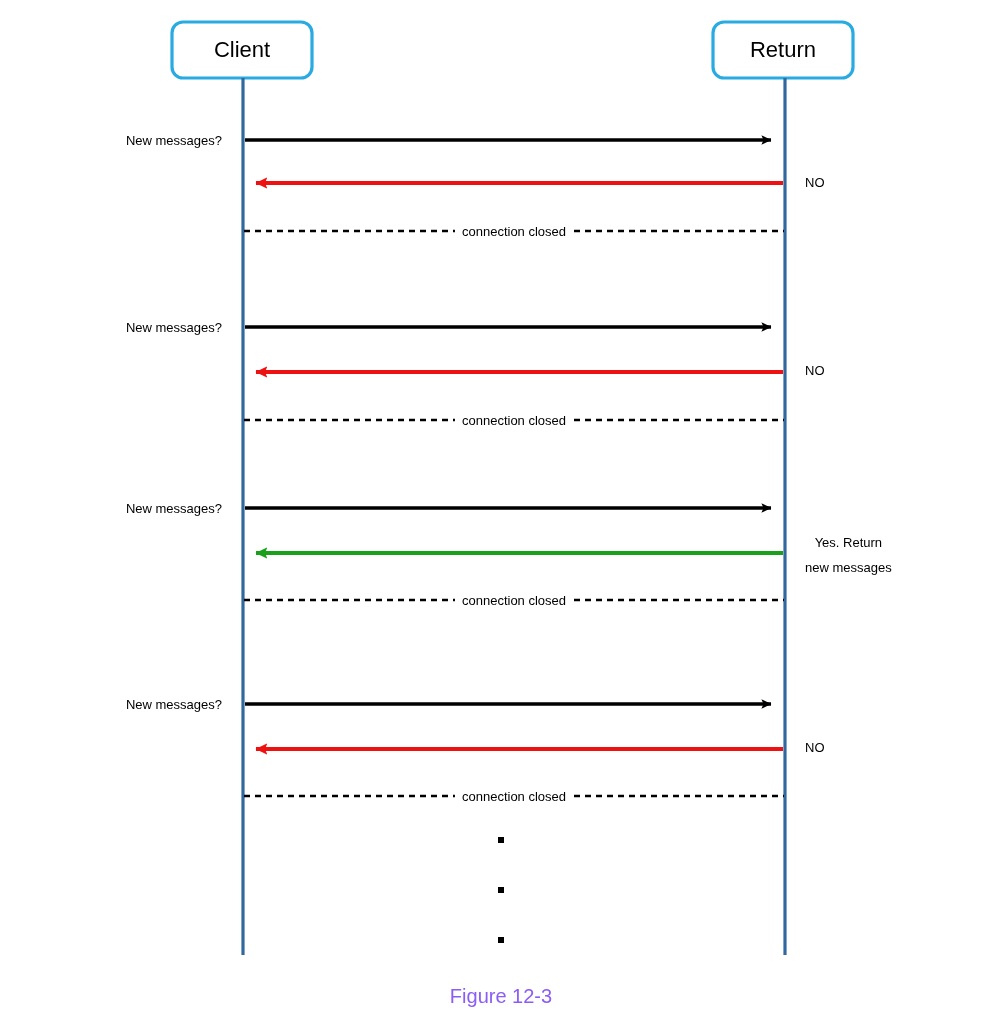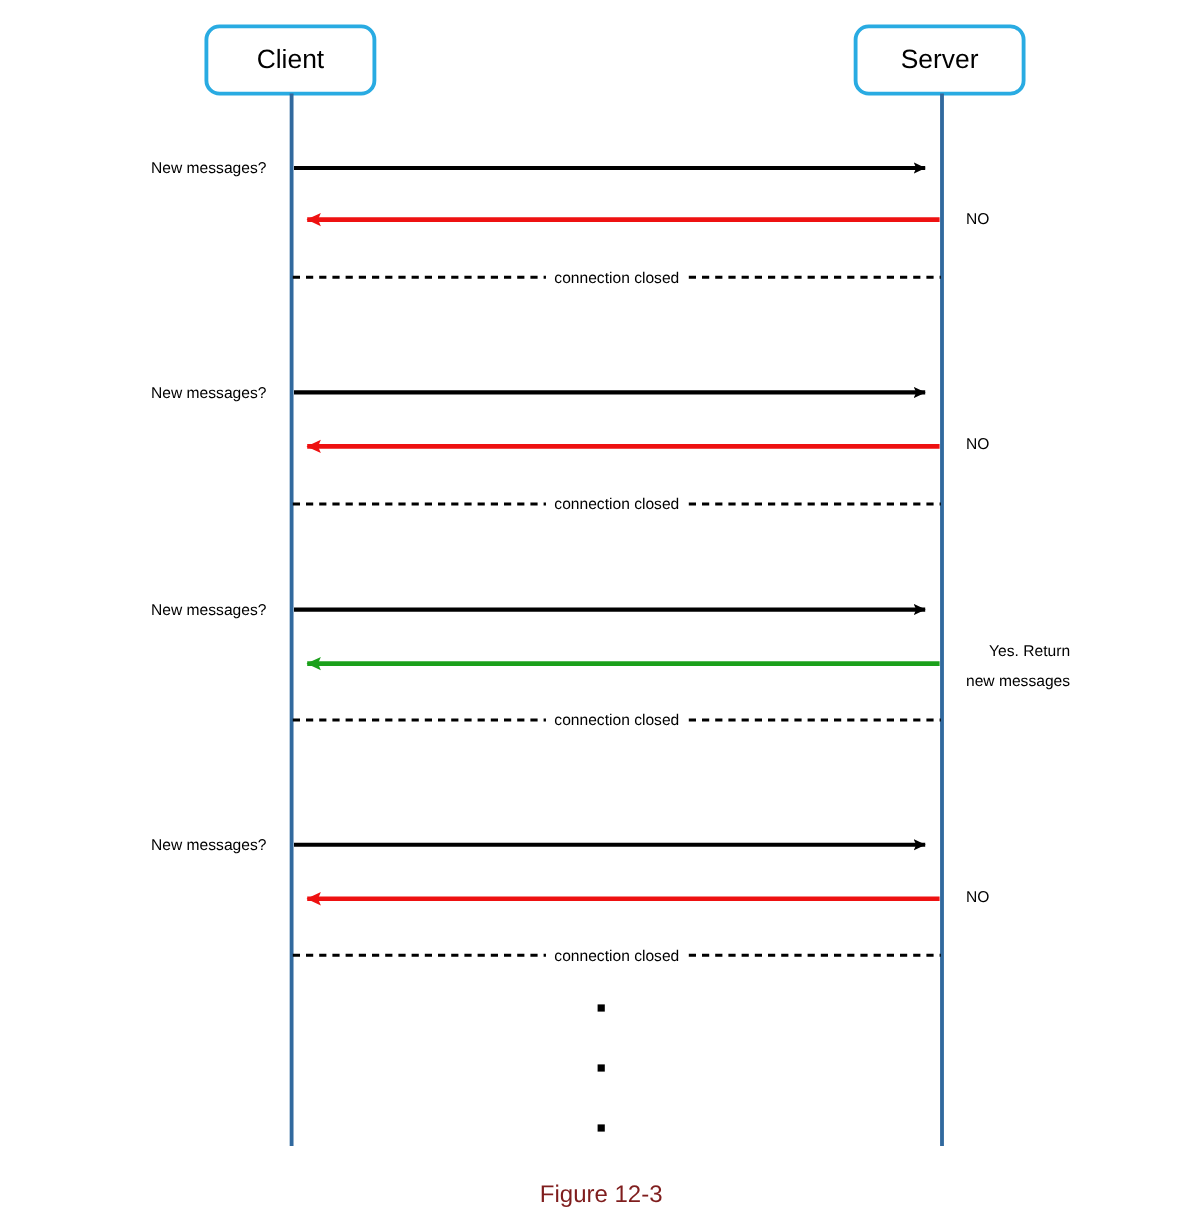--- a/index.html
+++ b/index.html
@@ -36,21 +36,21 @@
     font-size: 13px;
     color: #000000;
     white-space: pre;
     line-height: 25px;
   }
   .lbl-left {
     text-align: right;
     transform: translateY(-50%);
   }
   .lbl-right {
-    text-align: right;
+    text-align: center;
     transform: translateY(-50%);
   }
   .lbl-mid {
     text-align: left;
     transform: translate(-50%, -50%);
     background: #ffffff;
     padding: 0 7px;
   }
   .actor-name {
     position: absolute;
@@ -59,21 +59,21 @@
     font-size: 22px;
     color: #000000;
     white-space: pre;
     text-align: center;
   }
   .caption {
     position: absolute;
     transform: translate(-50%, -50%);
     font-family: "Liberation Sans", sans-serif;
     font-size: 20px;
-    color: #7f1d1d;
+    color: #8b5cf6;
     white-space: pre;
     text-align: right;
   }
 </style>
 </head>
 <body>
 
 <div id="diagram-root">
 
   <svg class="diagram-canvas" viewBox="0 0 1002 1021">
@@ -124,21 +124,21 @@
     </g>
 
     <g>
       <rect x="498" y="837" width="6" height="6" fill="#000000"></rect>
       <rect x="498" y="887" width="6" height="6" fill="#000000"></rect>
       <rect x="498" y="937" width="6" height="6" fill="#000000"></rect>
     </g>
   </svg>
 
   <div class="actor-name" style="left:242px; top:50px;">Client</div>
-  <div class="actor-name" style="left:783px; top:50px;">Server</div>
+  <div class="actor-name" style="left:783px; top:50px;">Return</div>
 
   <div class="lbl lbl-left" style="right:780px; top:140px;">New messages?</div>
   <div class="lbl lbl-right" style="left:805px; top:182px;">NO</div>
   <div class="lbl lbl-mid" style="left:514px; top:231px;">connection closed</div>
 
   <div class="lbl lbl-left" style="right:780px; top:327px;">New messages?</div>
   <div class="lbl lbl-right" style="left:805px; top:370px;">NO</div>
   <div class="lbl lbl-mid" style="left:514px; top:420px;">connection closed</div>
 
   <div class="lbl lbl-left" style="right:780px; top:508px;">New messages?</div>

